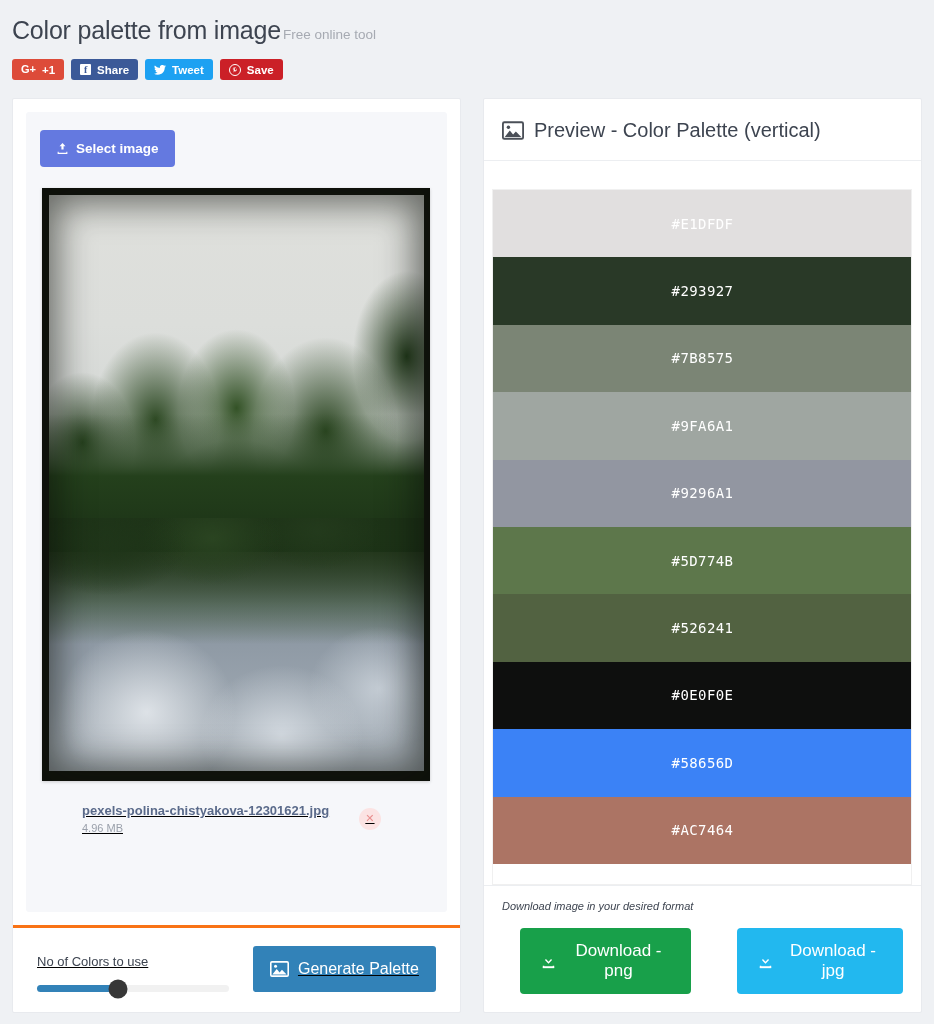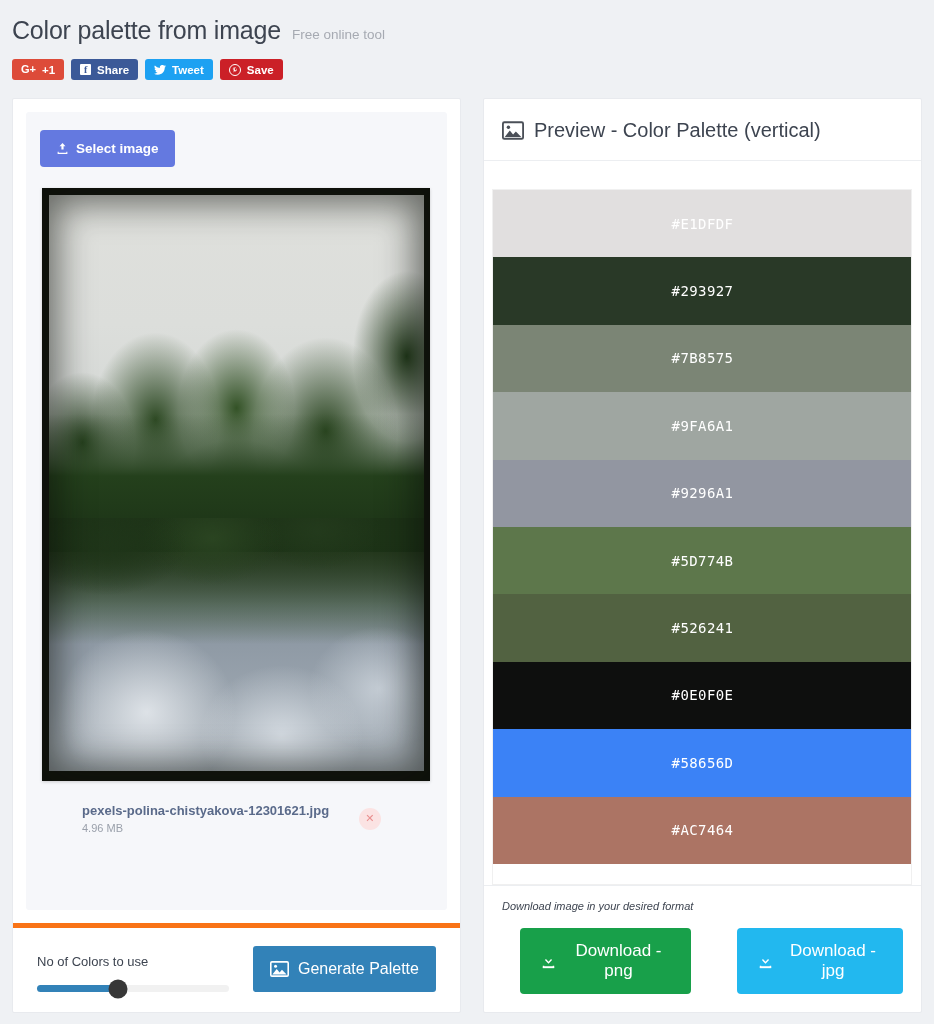--- a/index.html
+++ b/index.html
@@ -6,21 +6,21 @@
   html, body {
     width: 934px;
     height: 1024px;
     background: #eff1f4;
     font-family: "Liberation Sans", sans-serif;
     overflow: hidden;
   }
 
   
   .page-head { padding: 16px 0 0 12px; }
-  .title-row { display: flex; align-items: baseline; gap: 11px; }
+  .title-row { display: flex; align-items: baseline; gap: 2px; }
   .page-title {
     font-size: 25px;
     font-weight: 400;
     color: #3d4450;
     letter-spacing: -0.2px;
   }
   .page-sub { font-size: 13.5px; color: #a6aab2; }
 
   .social-row { display: flex; gap: 7px; margin-top: 14px; }
   .social-btn {
@@ -50,21 +50,21 @@
   .sb-pin   { background: #cb2027; }
   .fb-glyph {
     width: 11px; height: 11px; background: #fff; color: #3b5998;
     border-radius: 1px; font-size: 10px; font-weight: 900;
     display: inline-flex; align-items: center; justify-content: center;
     font-family: "Liberation Serif", serif; line-height: 1;
   }
 
   
   .columns { display: flex; gap: 22px; margin-top: 18px; padding: 0 12px 0 12px; }
-  .col-left  { width: 455px; }
+  .col-left  { width: 455px; text-decoration: underline; }
   .col-right { width: 445px; }
 
   .card {
     background: #ffffff;
     border: 1px solid #e8eaee;
     border-radius: 2px;
   }
   .card-left  { min-height: 915px; display: flex; flex-direction: column; }
   .card-right { min-height: 915px; display: flex; flex-direction: column; }
 
@@ -153,21 +153,21 @@
   .file-name { font-size: 13px; font-weight: bold; color: #5a6a8a; }
   .file-size { font-size: 11px; color: #9aa0ab; margin-top: 4px; }
   .file-remove {
     width: 22px; height: 22px; border-radius: 50%;
     background: #fbe3e3; color: #e98f8f;
     display: flex; align-items: center; justify-content: center;
     font-size: 11px; cursor: pointer; margin-right: 38px;
   }
 
   .left-footer {
-    border-top: 5px solid #f97316;
+    border-top: 3px solid #f97316;
     padding: 18px 24px 20px 24px;
     display: flex; align-items: flex-end; justify-content: space-between;
   }
   .slider-group { width: 192px; }
   .slider-label { font-size: 13px; color: #3d4450; margin-bottom: 16px; }
   .slider-track {
     position: relative; height: 7px; border-radius: 4px; background: #f1f1f1;
     cursor: pointer;
   }
   .slider-fill {

